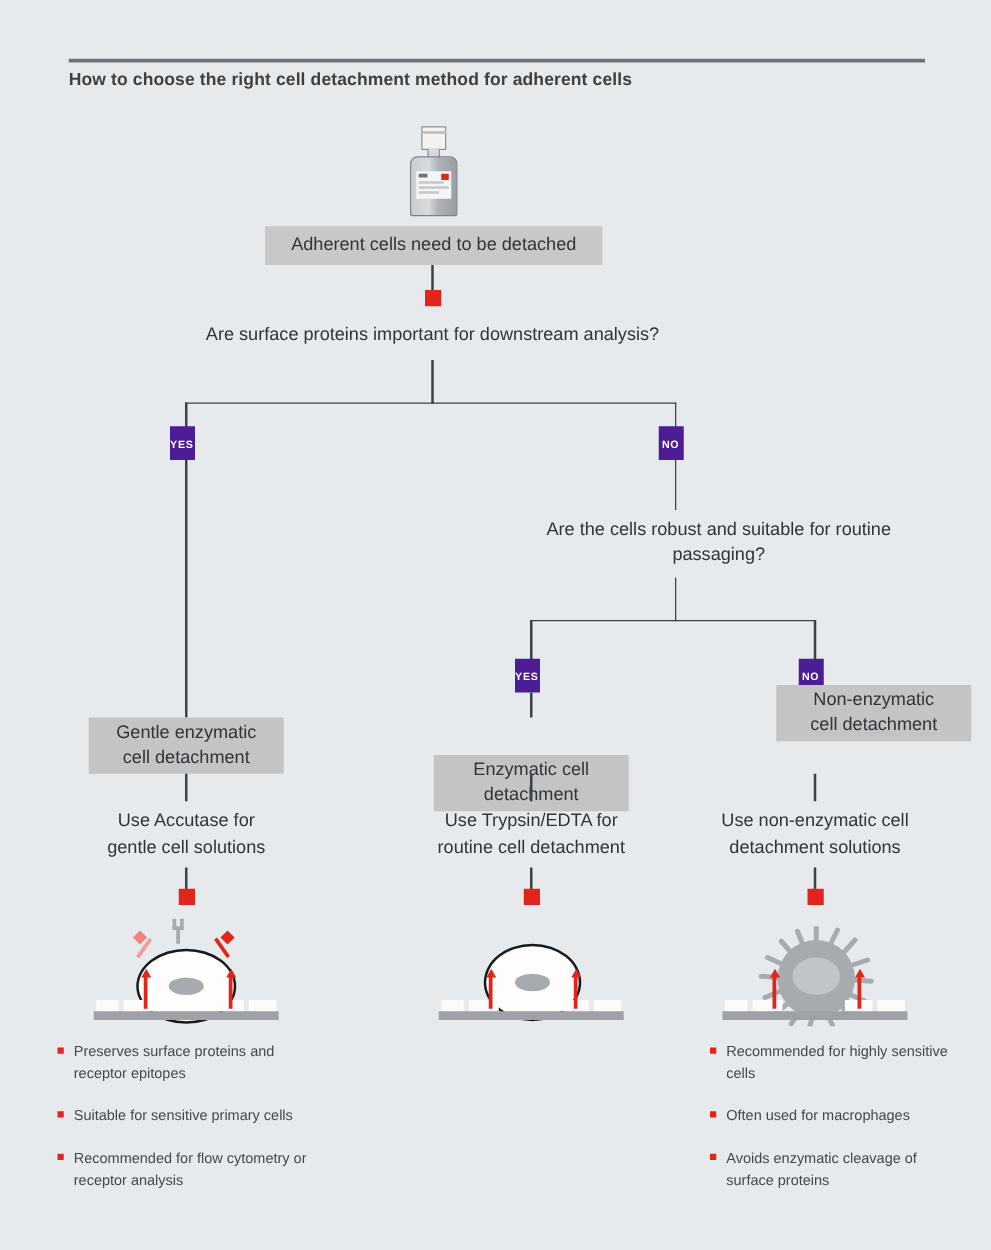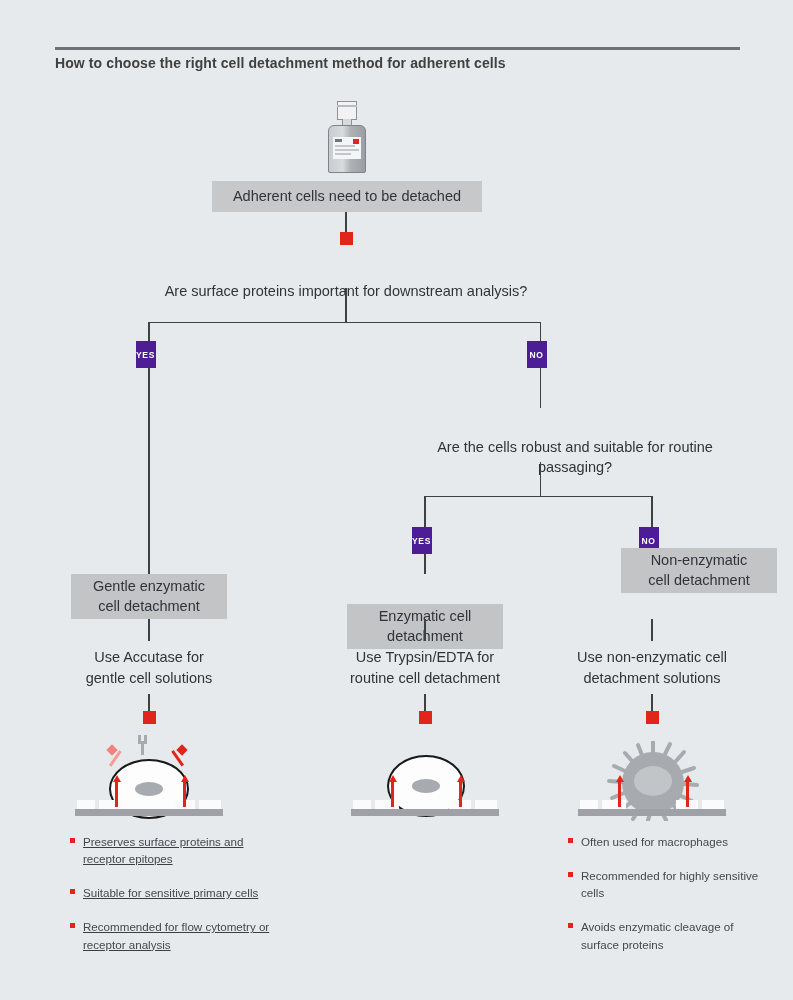--- a/index.html
+++ b/index.html
@@ -58,21 +58,21 @@
     font-size:14.5px; color:#2f3439; line-height:1.35;
   }
   .box-top { left:212px; top:181px; width:270px; height:31px; background:#c6c8ca; }
   .box-res { width:156px; height:45px; background:#c2c4c6; }
   .box-res.b1 { left:71px;  top:574px; }
   .box-res.b2 { left:347px; top:604px; }
   .box-res.b3 { left:574px; top:548px;margin-left:47px; }
 
   
   .qtext {
-    position:absolute; text-align:center; font-size:14.5px; color:#2f3439; line-height:1.4;margin-top:23px;
+    position:absolute; text-align:center; font-size:14.5px; color:#2f3439; line-height:1.4;
   }
   .q1 { left:146px; top:258px; width:400px; }
   .q2 { left:425px; top:414px; width:300px; }
   .cap { position:absolute; text-align:center; font-size:14.5px; color:#2f3439; line-height:1.45; }
   .cap.c1 { left:61px;  top:647px; width:176px; }
   .cap.c2 { left:337px; top:647px; width:176px; }
   .cap.c3 { left:564px; top:647px; width:176px; }
 
   
   .vline  { position:absolute; width:1.6px; background:#3c4146; }
@@ -111,21 +111,21 @@
   .yrec .st { position:absolute; left:3.2px; top:7px; width:2.6px; height:13px; background:#a7abaf; }
   .yrec .a1 { position:absolute; left:0px;   top:0px; width:2.6px; height:8px; background:#a7abaf; }
   .yrec .a2 { position:absolute; left:6.4px; top:0px; width:2.6px; height:8px; background:#a7abaf; }
   .yrec .cr { position:absolute; left:0px;   top:6px; width:9px; height:2.6px; background:#a7abaf; }
 
   .spiky { position:absolute; }
   .spiky svg { display:block; }
 
   
   .blist { position:absolute; width:200px; }
-  .blist.l1 { left:70px;  top:833px;text-decoration:underline; }
+  .blist.l1 { left:46px;  top:833px; }
   .blist.l2 { left:330px; top:833px; }
   .blist.l3 { left:568px; top:833px; }
   .bitem { position:relative; padding-left:13px; margin-bottom:17px; font-size:11.6px; line-height:1.48; color:#44484d; }
   .bitem .bdot { position:absolute; left:0; top:4.5px; width:5px; height:5px; background:#e1251b; }
 </style>
 </head>
 <body>
 
 <div class="page">
 
@@ -334,25 +334,25 @@
     <div class="bitem">
       <span class="bdot"></span>
       <span>Recommended for flow cytometry or receptor analysis</span>
     </div>
   </div>
 
 
   <div class="blist l3">
     <div class="bitem">
       <span class="bdot"></span>
+      <span>Recommended for highly sensitive cells</span>
+    </div>
+    <div class="bitem">
+      <span class="bdot"></span>
       <span>Often used for macrophages</span>
     </div>
     <div class="bitem">
       <span class="bdot"></span>
-      <span>Recommended for highly sensitive cells</span>
-    </div>
-    <div class="bitem">
-      <span class="bdot"></span>
       <span>Avoids enzymatic cleavage of surface proteins</span>
     </div>
   </div>
 
 </div>
 
 </body></html>

